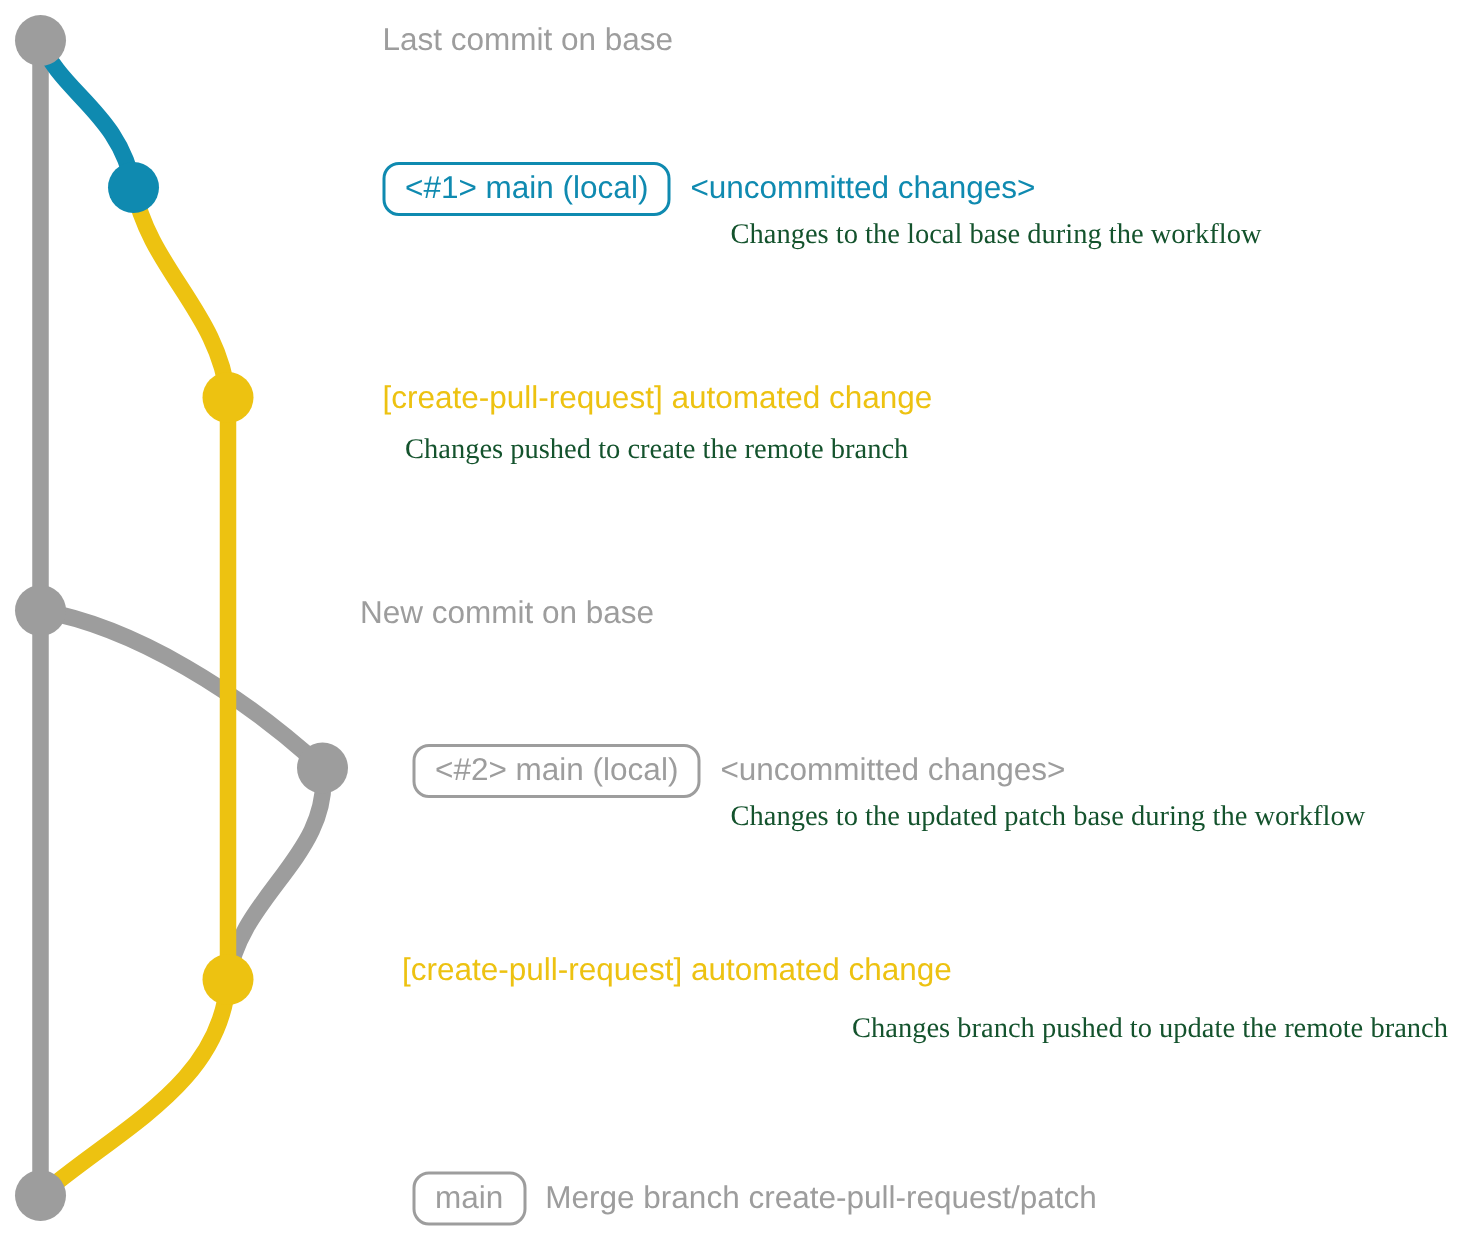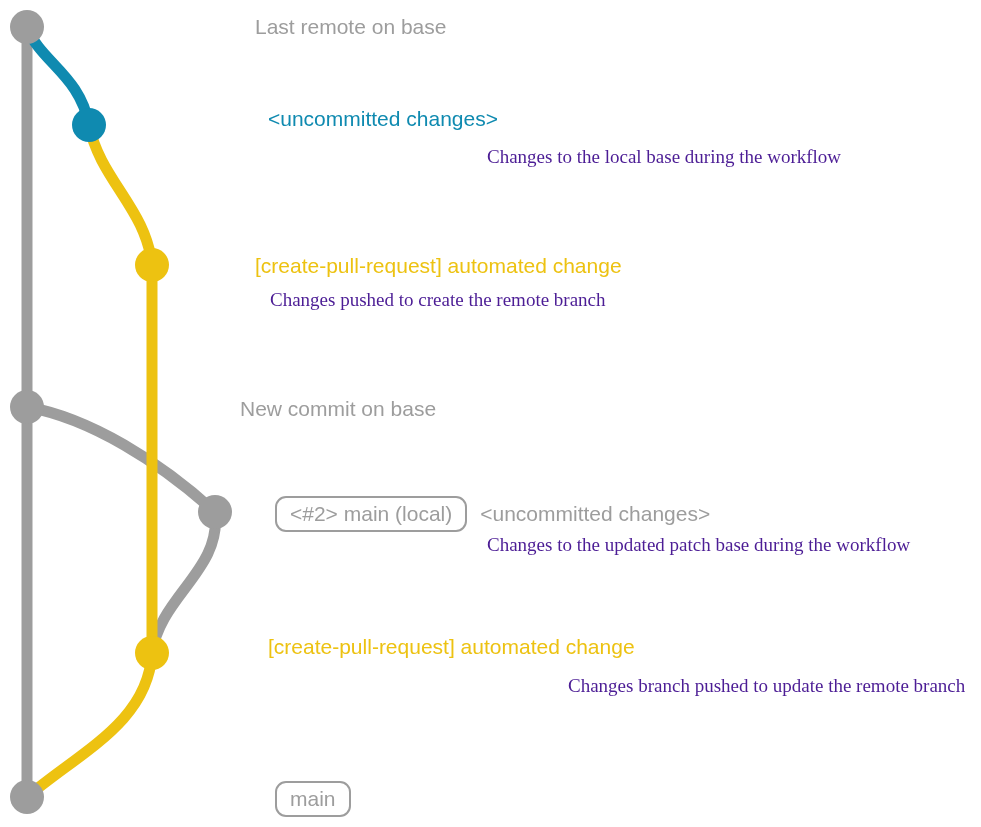--- a/index.html
+++ b/index.html
@@ -58,21 +58,21 @@
     white-space: nowrap;
   }
   .plain-subject.gray { color: #9d9d9d; }
   .plain-subject.yellow { color: #edc211; }
 
   .desc {
     position: absolute;
     font-family: "Liberation Serif", serif;
     font-size: 19px;
     line-height: 1.0;
-    color: #4c1d95;
+    color: #14532d;
     white-space: nowrap;
   }
   .badge-gap { display: inline-block; width: 13px; }
 </style>
 </head>
 <body>
 
 <svg id="graph-canvas" viewBox="0 0 981 827" width="981" height="827" xmlns="http://www.w3.org/2000/svg">
 
   <path d="M 27 27 L 27 407 L 27 797" stroke="#9d9d9d" stroke-width="11" fill="none" stroke-linecap="round"></path>
@@ -91,23 +91,24 @@
 
   <circle cx="27" cy="27" r="17" fill="#9d9d9d"></circle>
   <circle cx="89" cy="125" r="17" fill="#0f8ab0"></circle>
   <circle cx="152" cy="265" r="17" fill="#edc211"></circle>
   <circle cx="27" cy="407" r="17" fill="#9d9d9d"></circle>
   <circle cx="215" cy="512" r="17" fill="#9d9d9d"></circle>
   <circle cx="152" cy="653" r="17" fill="#edc211"></circle>
   <circle cx="27" cy="797" r="17" fill="#9d9d9d"></circle>
 </svg>
 
-<div class="plain-subject gray" style="left:255px; top:16px;">Last remote on base</div>
+<div class="plain-subject gray" style="left:255px; top:16px;">Last commit on base</div>
 
 <div class="row" style="left:255px; top:108px;">
+  <span class="badge teal">&lt;#1&gt; main (local)</span>
   <span class="badge-gap"></span>
   <span class="subject teal">&lt;uncommitted changes&gt;</span>
 </div>
 <div class="desc" style="left:487px; top:147px;">Changes to the local base during the workflow</div>
 
 <div class="plain-subject yellow" style="left:255px; top:255px;">[create-pull-request] automated change</div>
 <div class="desc" style="left:270px; top:290px;">Changes pushed to create the remote branch</div>
 
 <div class="plain-subject gray" style="left:240px; top:398px;">New commit on base</div>
 
@@ -120,13 +121,14 @@
 
 <div class="row" style="left:255px; top:636px;">
   <span class="badge-gap"></span>
   <span class="subject yellow">[create-pull-request] automated change</span>
 </div>
 <div class="desc" style="left:568px; top:676px;">Changes branch pushed to update the remote branch</div>
 
 <div class="row" style="left:255px; top:781px;text-align:right;">
   <span class="badge gray">main</span>
   <span class="badge-gap"></span>
+  <span class="subject gray">Merge branch create-pull-request/patch</span>
 </div>
 
 </body></html>

